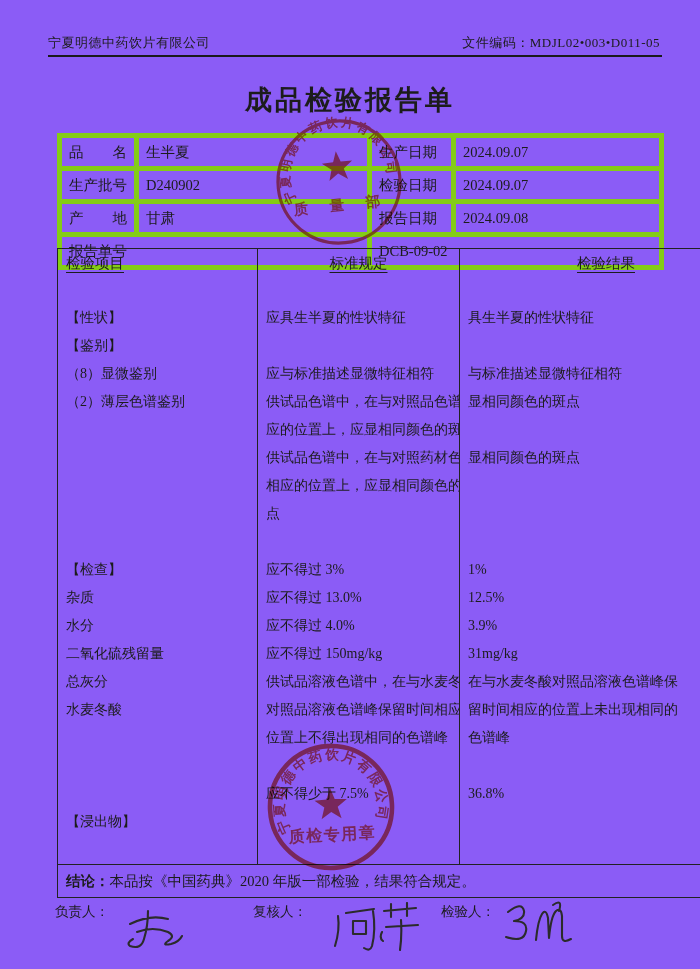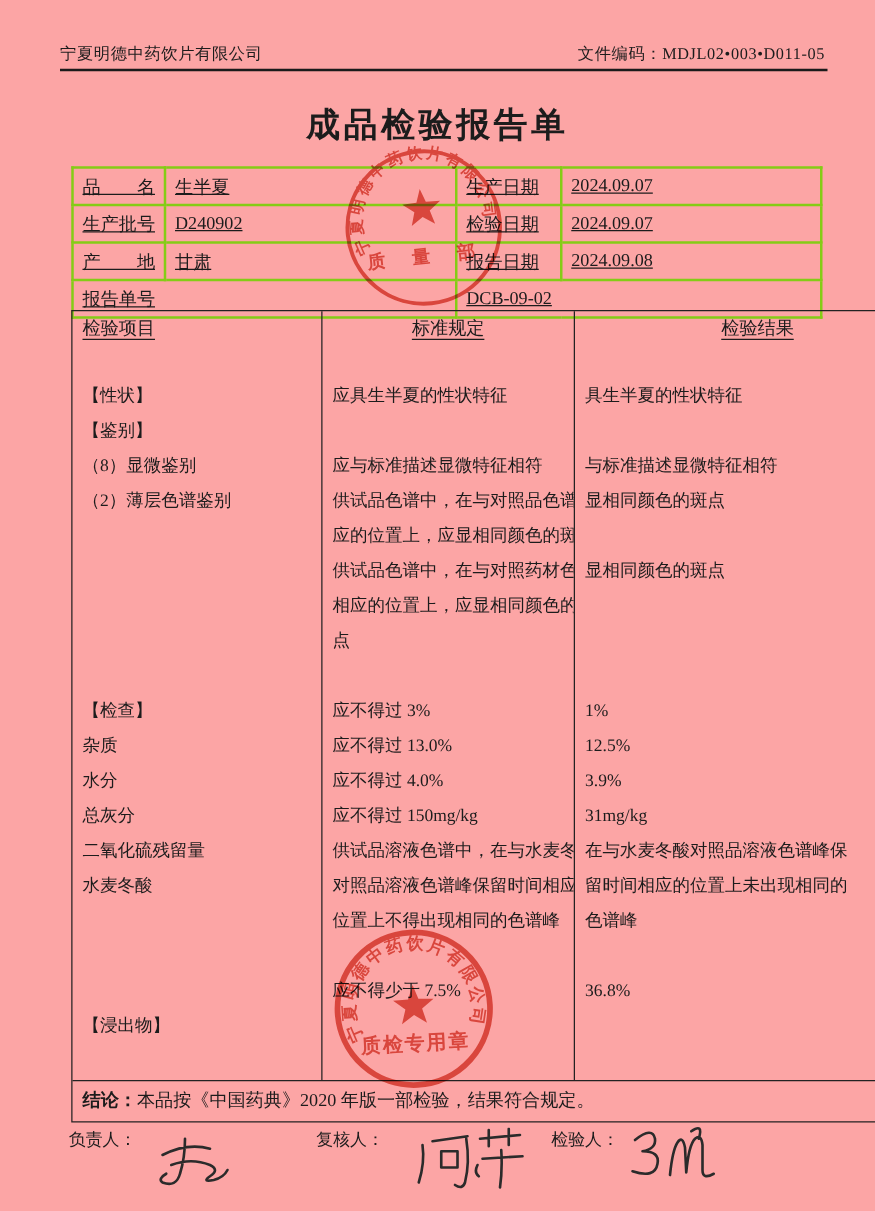--- a/index.html
+++ b/index.html
@@ -1,30 +1,30 @@
 <!DOCTYPE html>
 <html><head>
 <meta charset="utf-8">
 <style>
   html,body{margin:0;padding:0;background:#e8e8e8;}
   .page{
     position:relative;width:700px;height:969px;margin:0 auto;
-    background:#fca5a5;overflow:hidden;
+    background:#8b5cf6;overflow:hidden;
     font-family:"Liberation Serif","DejaVu Serif",serif;
     color:#1c1c1c;
   }
   .doc-header{position:absolute;top:34px;left:48px;width:612px;display:flex;
     justify-content:space-between;font-size:13px;letter-spacing:.5px;}
   .header-rule{position:absolute;top:55px;left:48px;width:614px;height:2px;background:#1a1a1a;}
   .title{position:absolute;top:82px;left:0;width:100%;margin:0;text-align:center;
     font-size:27px;font-weight:bold;letter-spacing:3px;}
   
   .info-table{position:absolute;top:133px;left:57px;border-collapse:collapse;table-layout:fixed;}
-  .info-table td{border:2px solid #84cc16;height:28px;font-size:14.5px;padding:0 7px;
-    white-space:nowrap;overflow:hidden;text-decoration:underline;}
+  .info-table td{border:5px solid #84cc16;height:28px;font-size:14.5px;padding:0 7px;
+    white-space:nowrap;overflow:hidden;}
   .jlbl{text-align:justify;text-align-last:justify;}
   
   .result-table{position:absolute;top:248px;left:57px;width:696px;height:650px;
     border:1px solid #222;box-sizing:border-box;}
   .rt-grid{display:flex;height:615px;}
   .rt-col{box-sizing:border-box;overflow:hidden;}
   .c1{width:200px;border-right:1px solid #222;}
   .c2{width:202px;border-right:1px solid #222;}
   .c3{flex:1;font-family:Liberation Serif, serif;}
   .rt-header{height:27px;line-height:29px;text-align:center;font-size:14.5px;
@@ -100,22 +100,22 @@
             <div class="line">（8）显微鉴别</div>
             <div class="line">（2）薄层色谱鉴别</div>
             <div class="line"></div>
             <div class="line"></div>
             <div class="line"></div>
             <div class="line"></div>
             <div class="line"></div>
             <div class="line">【检查】</div>
             <div class="line">杂质</div>
             <div class="line">水分</div>
+            <div class="line">二氧化硫残留量</div>
             <div class="line">总灰分</div>
-            <div class="line">二氧化硫残留量</div>
             <div class="line">水麦冬酸</div>
             <div class="line"></div>
             <div class="line"></div>
             <div class="line"></div>
             <div class="line">【浸出物】</div>
             <div class="line"></div>
           </div>
       </div>
       <div class="rt-col c2">
         <div class="rt-header">标准规定</div>

